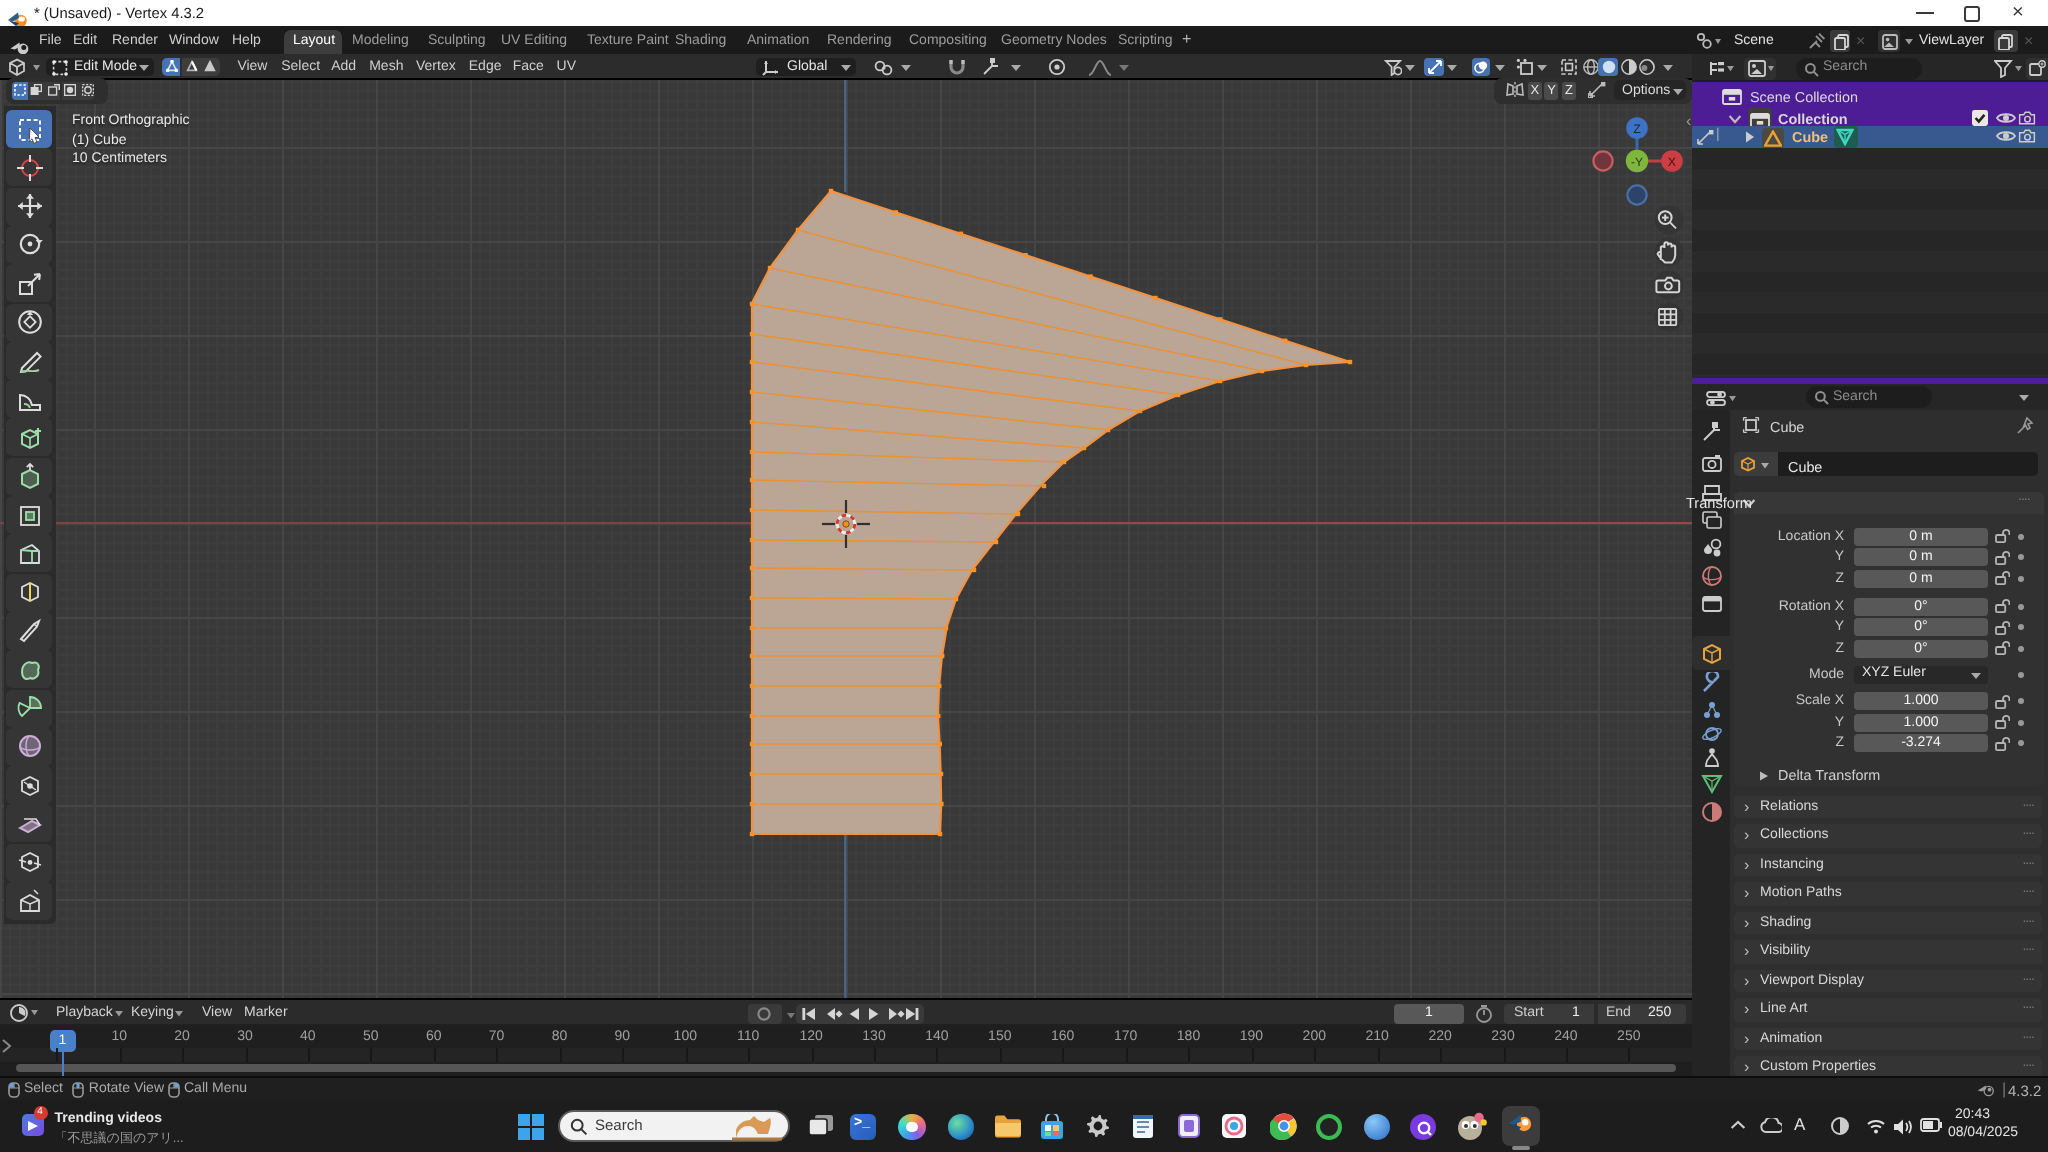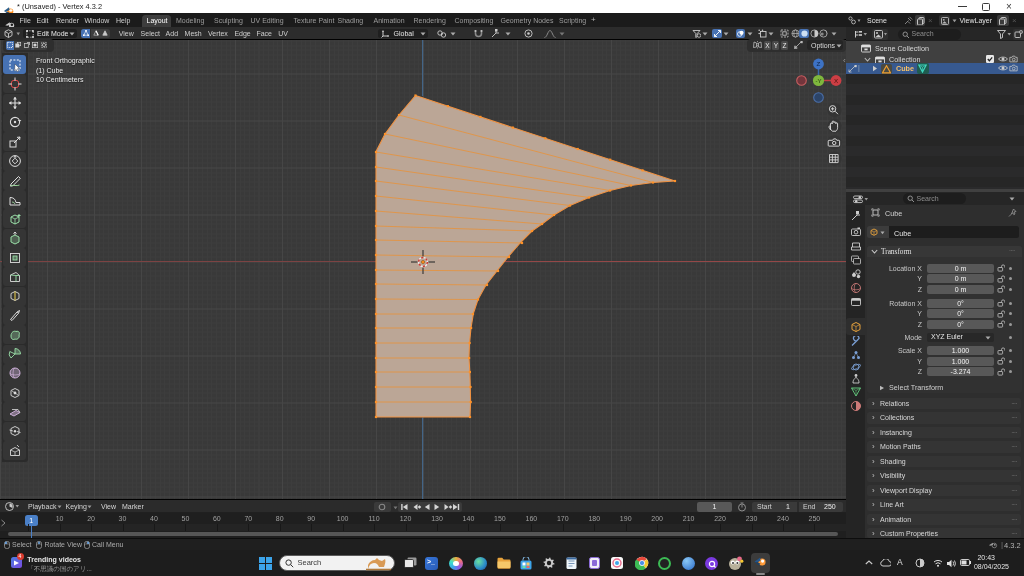--- a/index.html
+++ b/index.html
@@ -536,21 +536,21 @@
       <circle cx="7" cy="7.2" r="1.2" fill="#ddd" <="" svg=""></circle>
     </svg>
     <div class="abs" style="left:3px;top:441px;width:23px;height:19px;background:#353535;border-radius:3px;"></div>
     <svg class="abs" style="left:7.5px;top:443.5px;" width="14" height="14" viewBox="0 0 14 14">
       <path d="M2.5,11.5 L2.5,6 L7,3.5 L11.5,6 L11.5,11.5 Z" fill="none" stroke="#ddd" stroke-width="0.9"></path>
       <path d="M2.5,6 L7,8 L11.5,6 M7,8 L7,11.5" stroke="#ddd" stroke-width="0.7" fill="none"></path>
       <path d="M9,1 l2,2" stroke="#ddd" stroke-width="0.8" <="" svg=""></path>
     </svg>
   </div>
 
-<div class="abs" style="left:846px;top:27px;width:178px;height:165px;background:#404040;">
+<div class="abs" style="left:846px;top:27px;width:178px;height:165px;background:#4c1d95;">
   <div class="abs" style="left:0;top:46.5px;width:178px;height:115px;background:repeating-linear-gradient(to bottom,#262626 0 10.3px,#2a2a2b 10.3px 20.6px);"></div>
   <div class="abs" style="left:0;top:0;width:178px;height:14px;background:#262626;border-bottom:1px solid #1e1e1e;"></div>
   <svg class="abs" style="left:8px;top:3px;" width="13" height="9" viewBox="0 0 13 9">
     <path d="M1.5,1 l0,6.5 M1.5,2 l3,0 M1.5,5 l3,0" stroke="#ccc" stroke-width="1" fill="none"></path>
     <rect x="5" y="1" width="3" height="1.6" fill="#ccc"></rect>
       <rect x="5" y="4.2" width="3" height="1.6" fill="#ccc"></rect>
     <path d="M9.5,3 l3.5,0 l-1.75,2.6 z" fill="#999"></path>
   </svg>
   <div class="abs" style="left:26px;top:1.5px;width:16px;height:11px;background:#303030;border-radius:2px;"></div>
   <svg class="abs" style="left:27.5px;top:3px;" width="13" height="9" viewBox="0 0 13 9">
@@ -584,21 +584,21 @@
   <div class="abs" style="left:29px;top:16.5px;font-size:7.2px;color:#d8d8d8;">Scene Collection</div>
   <svg class="abs" style="left:18px;top:30px;" width="7" height="5" viewBox="0 0 7 5">
       <path d="M0.8,1 L3.5,4 L6.2,1" stroke="#bbb" stroke-width="1.1" fill="none"></path>
     </svg>
   <div class="abs" style="left:27.5px;top:27px;width:12px;height:11px;background:#3e3e3e;border-radius:2px;"></div>
   <svg class="abs" style="left:28.8px;top:28.5px;" width="10" height="9" viewBox="0 0 10 9">
       <rect x="0.5" y="1" width="9" height="7" rx="0.8" fill="none" stroke="#ddd" stroke-width="0.9"></rect>
       <rect x="0.5" y="1" width="9" height="2.4" fill="#ddd"></rect>
       <rect x="3.4" y="4.5" width="3.2" height="1.8" fill="#ddd"></rect>
     </svg>
-  <div class="abs" style="left:43px;top:27.5px;font-size:7.2px;color:#d8d8d8;">Collection</div>
+  <div class="abs" style="left:43px;top:27.5px;font-size:7.2px;color:#d8d8d8;font-weight:bold;">Collection</div>
   <svg class="abs" style="left:139px;top:27px;" width="10" height="10" viewBox="0 0 10 10">
       <rect x="1" y="1" width="8" height="8" rx="1.2" fill="#e8e8e8"></rect>
       <path d="M2.8,5 l1.6,1.8 l2.8,-3.4" stroke="#222" stroke-width="1.3" fill="none"></path>
     </svg>
   <svg class="abs" style="left:152px;top:27.5px;" width="10" height="8" viewBox="0 0 10 8">
       <path d="M0.5,4 C2,1.5 8,1.5 9.5,4 C8,6.5 2,6.5 0.5,4 Z" fill="none" stroke="#ccc" stroke-width="0.9"></path>
       <circle cx="5" cy="4" r="1.5" fill="#ccc"></circle>
     </svg>
   <svg class="abs" style="left:162.5px;top:27.5px;" width="9" height="8" viewBox="0 0 11 9">
       <path d="M1,2.5 l2.5,0 l1,-1.5 l2.5,0 l1,1.5 l2,0 l0,5.5 l-9,0 z" fill="none" stroke="#ccc" stroke-width="0.9"></path>
@@ -735,21 +735,21 @@
     </svg>
   <div class="abs" style="left:43px;top:34px;width:130px;height:12px;background:#1d1d1d;border-radius:0 2.5px 2.5px 0;"></div>
   <div class="abs" style="left:48px;top:36.5px;font-size:7.2px;color:#e8e8e8;">Cube</div>
 </div>
 
 <div class="abs" style="left:866.5px;top:245.5px;width:155px;height:147.5px;background:#313131;border-radius:3px;"></div>
 <div class="abs" style="left:866.5px;top:245.5px;width:155px;height:11.5px;background:#373737;border-radius:3px 3px 0 0;"></div>
 <svg class="abs" style="left:871px;top:249px;" width="7" height="5" viewBox="0 0 7 5">
     <path d="M0.8,1 L3.5,4 L6.2,1" stroke="#ccc" stroke-width="1.1" fill="none"></path>
   </svg>
-<div class="abs" style="left:881px;top:247px;font-size:7.3px;color:#e5e5e5;font-family:Liberation Serif, serif;">Transform</div>
+<div class="abs" style="left:843px;top:247px;font-size:7.3px;color:#e5e5e5;">Transform</div>
 <div class="abs" style="left:1009px;top:245px;font-size:7px;color:#777;letter-spacing:-0.5px;">....</div>
 <div id="pfields">
     <div class="lbl" style="left:846px;top:263.7px;width:76px;">Location X</div>
     <div class="fld" style="left:927px;top:263.7px;width:67px;height:9px;">0 m</div>
     <svg class="abs" style="left:997px;top:264.2px;" width="8" height="8" viewBox="0 0 8 8">
       <rect x="1" y="3.5" width="4.6" height="3.6" rx="0.6" fill="none" stroke="#b5b5b5" stroke-width="0.9"></rect>
       <path d="M4.5,3.5 l0,-1 a1.6,1.6 0 0 1 3.2,0 l0,1" fill="none" stroke="#b5b5b5" stroke-width="0.9"></path>
     </svg>
     <div class="abs" style="left:1008.5px;top:266.7px;width:3px;height:3px;border-radius:50%;background:#999;"></div>
     <div class="lbl" style="left:846px;top:274.2px;width:76px;">Y</div>
@@ -812,21 +812,21 @@
     <div class="fld" style="left:927px;top:367px;width:67px;height:9px;">-3.274</div>
     <svg class="abs" style="left:997px;top:367.5px;" width="8" height="8" viewBox="0 0 8 8">
       <rect x="1" y="3.5" width="4.6" height="3.6" rx="0.6" fill="none" stroke="#b5b5b5" stroke-width="0.9"></rect>
       <path d="M4.5,3.5 l0,-1 a1.6,1.6 0 0 1 3.2,0 l0,1" fill="none" stroke="#b5b5b5" stroke-width="0.9"></path>
     </svg>
     <div class="abs" style="left:1008.5px;top:370px;width:3px;height:3px;border-radius:50%;background:#999;"></div>
   </div>
 <svg class="abs" style="left:879px;top:384.5px;" width="6" height="6" viewBox="0 0 6 6">
     <path d="M1,0.8 L5,3 L1,5.2 Z" fill="#bbb"></path>
   </svg>
-<div class="abs" style="left:889px;top:383px;font-size:7.2px;color:#d0d0d0;">Select Transform</div>
+<div class="abs" style="left:889px;top:383px;font-size:7.2px;color:#d0d0d0;">Delta Transform</div>
 <div class="sec" style="top:397.5px;">Relations</div>
 <div class="sec" style="top:412px;">Collections</div>
 <div class="sec" style="top:426.5px;">Instancing</div>
 <div class="sec" style="top:441px;">Motion Paths</div>
 <div class="sec" style="top:455.5px;">Shading</div>
 <div class="sec" style="top:470px;">Visibility</div>
 <div class="sec" style="top:484.5px;">Viewport Display</div>
 <div class="sec" style="top:499px;">Line Art</div>
 <div class="sec" style="top:513.5px;">Animation</div>
 <div class="sec" style="top:528px;height:10px;">Custom Properties</div>

